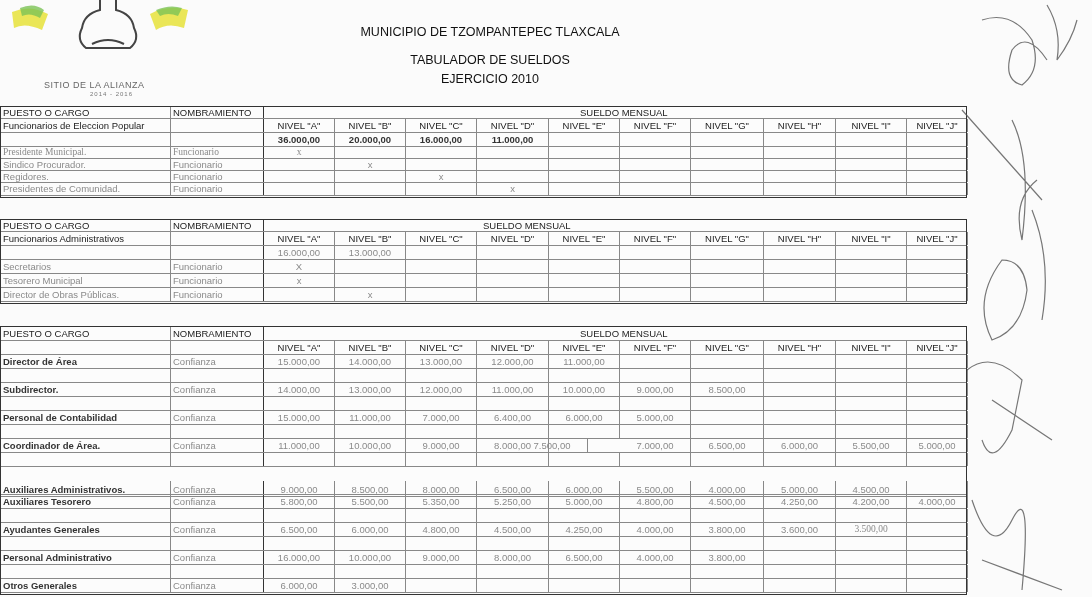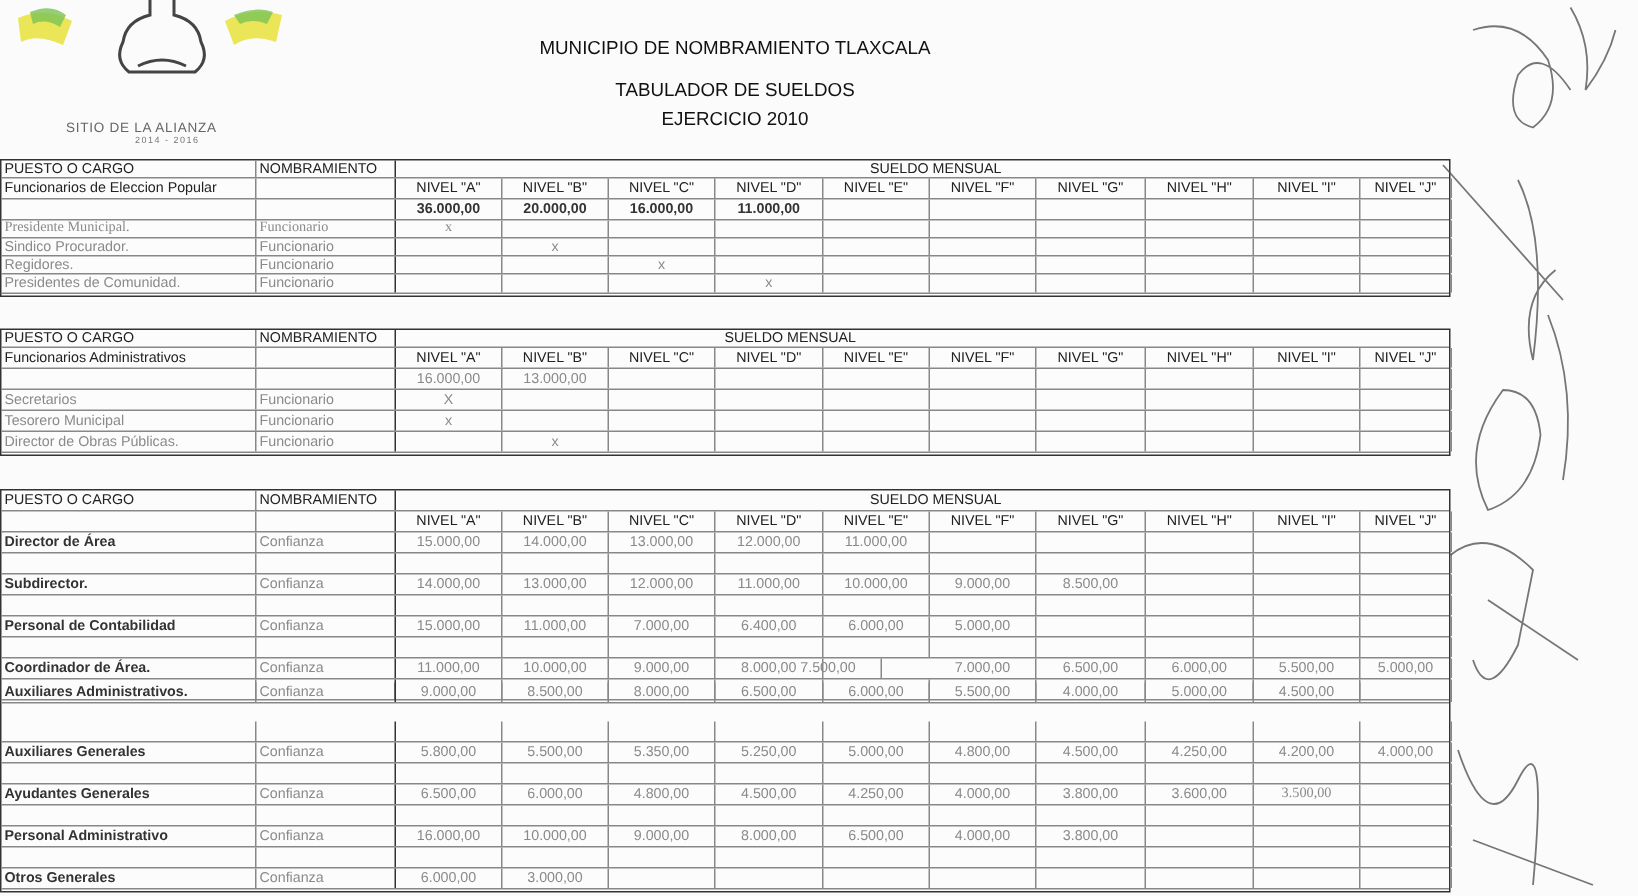--- a/index.html
+++ b/index.html
@@ -33,21 +33,21 @@
     <path d="M20 8 Q34 2 44 10 L40 18 Q30 12 22 16 Z" fill="#7cc356" opacity="0.8"></path>
     <path d="M150 14 Q168 4 188 10 L184 28 Q168 22 156 30 Z" fill="#e6e23a" opacity="0.85"></path>
     <path d="M156 10 Q170 4 182 8 L178 16 Q168 12 160 16 Z" fill="#7cc356" opacity="0.8"></path>
     <path d="M100 0 L100 10 Q84 14 82 28 Q76 40 86 48 L130 48 Q140 40 134 28 Q132 14 116 10 L116 0" fill="none" stroke="#444" stroke-width="2"></path>
     <path d="M92 44 Q108 36 124 44" fill="none" stroke="#444" stroke-width="2"></path>
   </svg>
   <div class="logo-sub">SITIO DE LA ALIANZA</div>
   <div class="logo-years">2014 - 2016</div>
 </div>
 
-<div class="hdr hdr1">MUNICIPIO DE NOMBRAMIENTO TLAXCALA</div>
+<div class="hdr hdr1">MUNICIPIO DE TZOMPANTEPEC TLAXCALA</div>
 <div class="hdr hdr2">TABULADOR DE SUELDOS</div>
 <div class="hdr hdr3">EJERCICIO 2010</div>
 
 <div id="tables">
     <div class="sec" style="top: 106px; height: 92px;">
       <div class="row" style="top: 0px; height: 12px;">
         <div class="cell c-puesto dark">PUESTO O CARGO</div>
         <div class="cell c-nomb dark">NOMBRAMIENTO</div>
         <div class="sueldo-lbl" style="left: 579px;">SUELDO MENSUAL</div>
       </div>
@@ -338,21 +338,21 @@
         <div class="cell c-lvl light" style="left: 334px; width: 71px;"></div>
         <div class="cell c-lvl light" style="left: 405px; width: 71px;"></div>
         <div class="cell c-lvl light" style="left: 476px; width: 72px;"></div>
         <div class="cell c-lvl light" style="left: 548px; width: 71px;"></div>
         <div class="cell c-lvl light" style="left: 619px; width: 71px;"></div>
         <div class="cell c-lvl light" style="left: 690px; width: 73px;"></div>
         <div class="cell c-lvl light" style="left: 763px; width: 72px;"></div>
         <div class="cell c-lvl light" style="left: 835px; width: 71px;"></div>
         <div class="cell c-lvl light" style="left: 906px; width: 61px;"></div>
       </div>
-      <div class="row" style="top: 128px; height: 14px; padding-left: 15px;">
+      <div class="row" style="top: 156px; height: 14px; padding-left: 15px;">
         <div class="cell c-puesto bold">Auxiliares Administrativos.</div>
         <div class="cell c-nomb light">Confianza</div>
         <div class="cell c-lvl light" style="left: 263px; width: 71px;">9.000,00</div>
         <div class="cell c-lvl light" style="left: 334px; width: 71px;">8.500,00</div>
         <div class="cell c-lvl light" style="left: 405px; width: 71px;">8.000,00</div>
         <div class="cell c-lvl light" style="left: 476px; width: 72px;">6.500,00</div>
         <div class="cell c-lvl light" style="left: 548px; width: 71px;">6.000,00</div>
         <div class="cell c-lvl light" style="left: 619px; width: 71px;">5.500,00</div>
         <div class="cell c-lvl light" style="left: 690px; width: 73px;">4.000,00</div>
         <div class="cell c-lvl light" style="left: 763px; width: 72px;">5.000,00</div>
@@ -367,21 +367,21 @@
         <div class="cell c-lvl light" style="left: 405px; width: 71px;"></div>
         <div class="cell c-lvl light" style="left: 476px; width: 72px;"></div>
         <div class="cell c-lvl light" style="left: 548px; width: 71px;"></div>
         <div class="cell c-lvl light" style="left: 619px; width: 71px;"></div>
         <div class="cell c-lvl light" style="left: 690px; width: 73px;"></div>
         <div class="cell c-lvl light" style="left: 763px; width: 72px;"></div>
         <div class="cell c-lvl light" style="left: 835px; width: 71px;"></div>
         <div class="cell c-lvl light" style="left: 906px; width: 61px;"></div>
       </div>
       <div class="row" style="top: 168px; height: 14px;">
-        <div class="cell c-puesto bold">Auxiliares  Generales</div>
+        <div class="cell c-puesto bold">Auxiliares  Tesorero</div>
         <div class="cell c-nomb light">Confianza</div>
         <div class="cell c-lvl light" style="left: 263px; width: 71px;">5.800,00</div>
         <div class="cell c-lvl light" style="left: 334px; width: 71px;">5.500,00</div>
         <div class="cell c-lvl light" style="left: 405px; width: 71px;">5.350,00</div>
         <div class="cell c-lvl light" style="left: 476px; width: 72px;">5.250,00</div>
         <div class="cell c-lvl light" style="left: 548px; width: 71px;">5.000,00</div>
         <div class="cell c-lvl light" style="left: 619px; width: 71px;">4.800,00</div>
         <div class="cell c-lvl light" style="left: 690px; width: 73px;">4.500,00</div>
         <div class="cell c-lvl light" style="left: 763px; width: 72px;">4.250,00</div>
         <div class="cell c-lvl light" style="left: 835px; width: 71px;">4.200,00</div>

